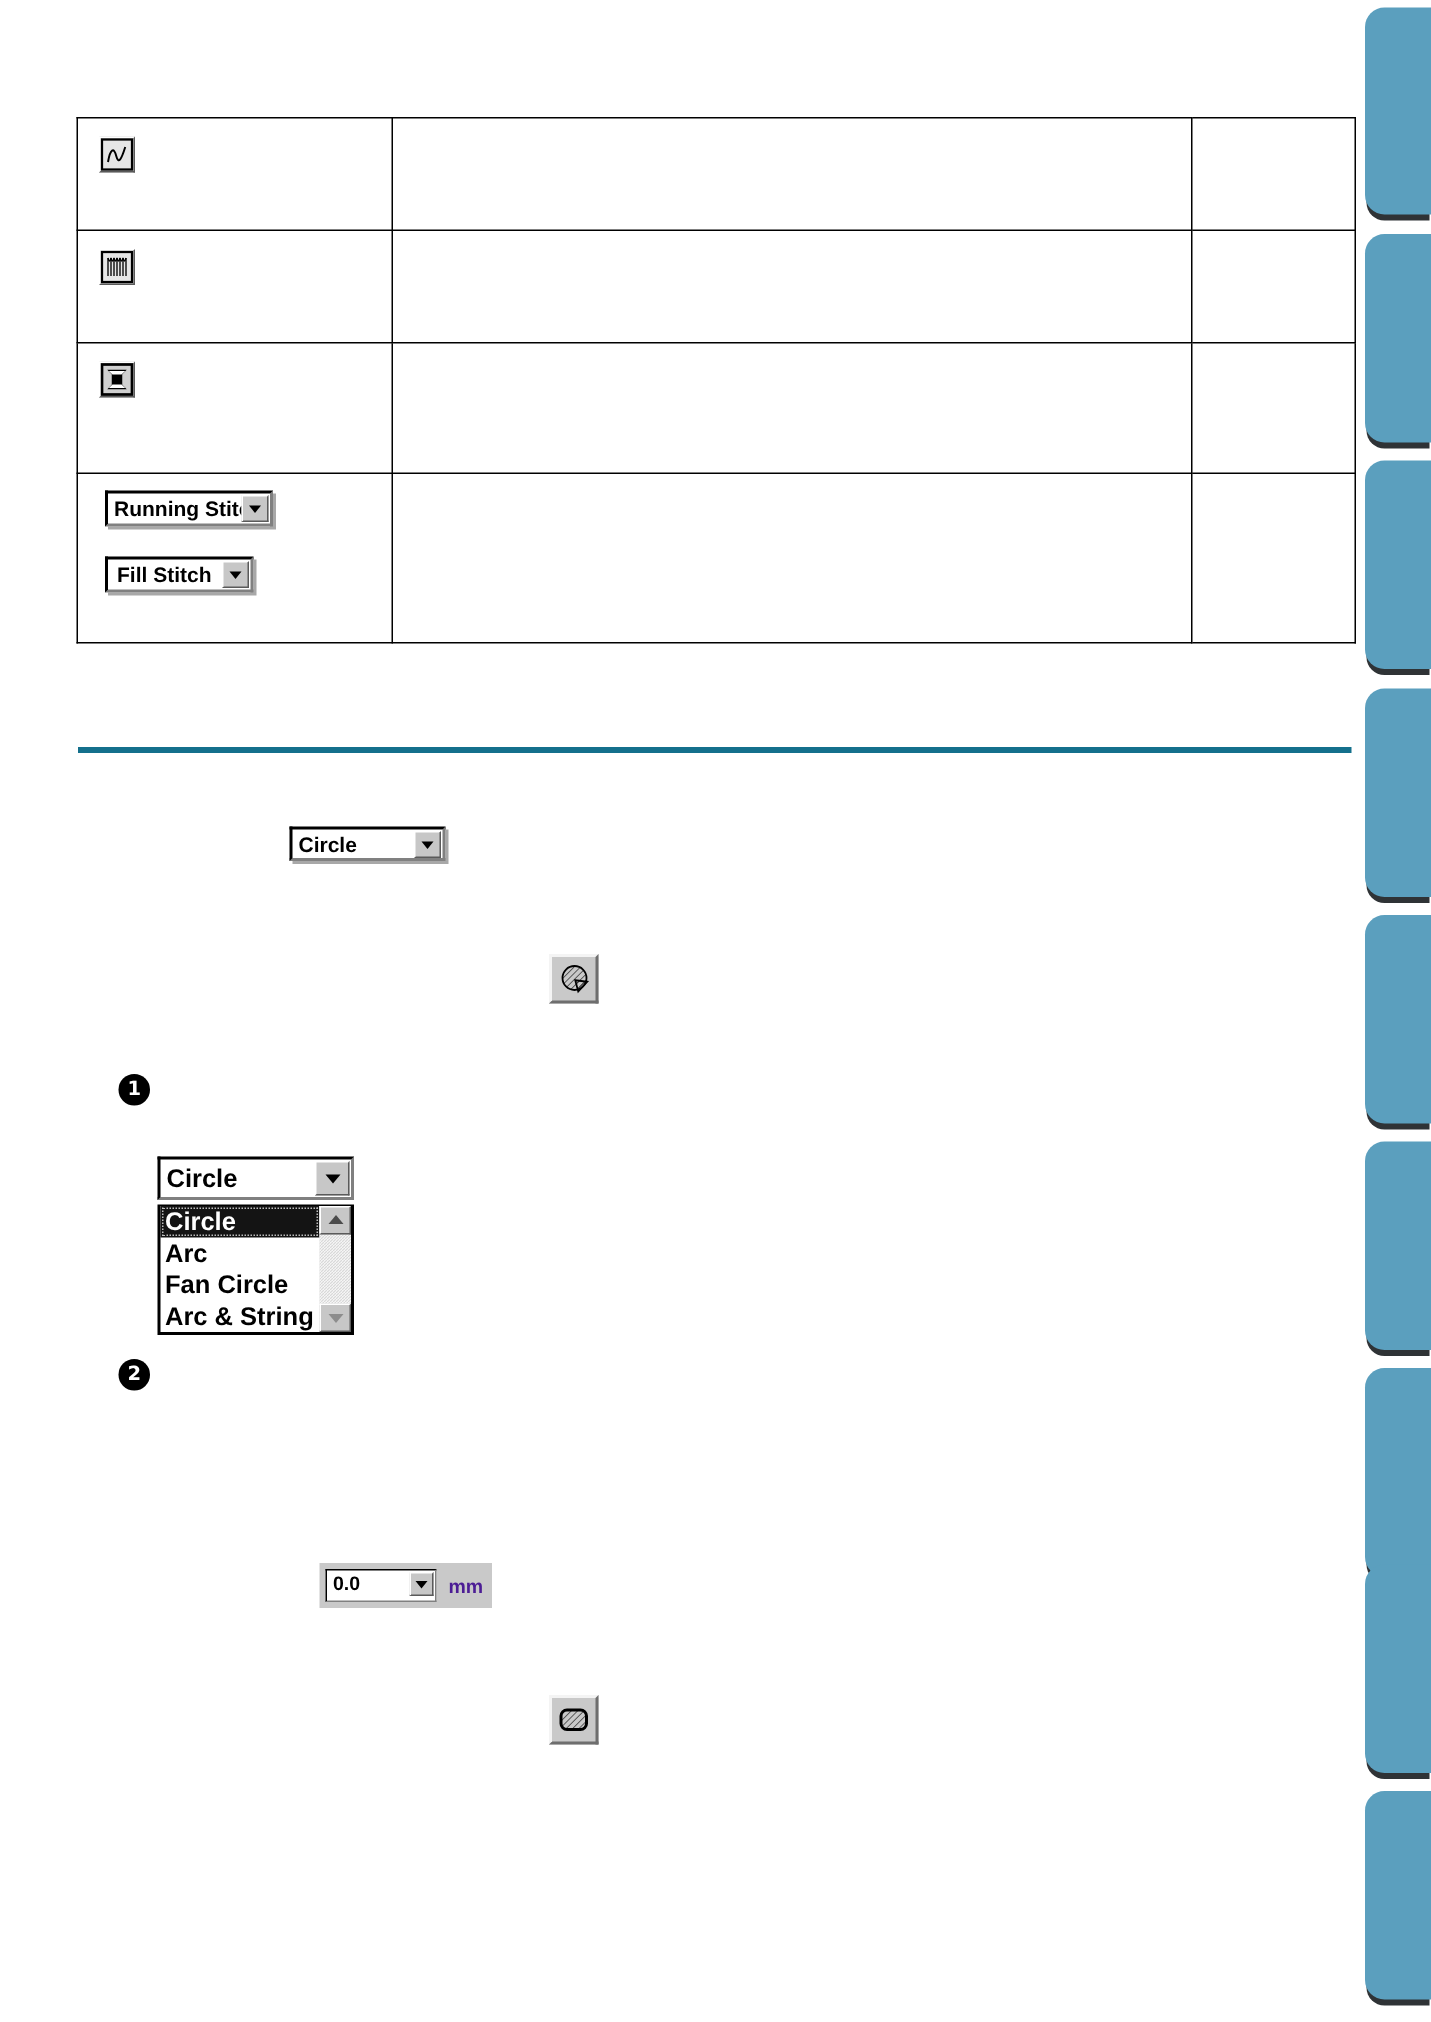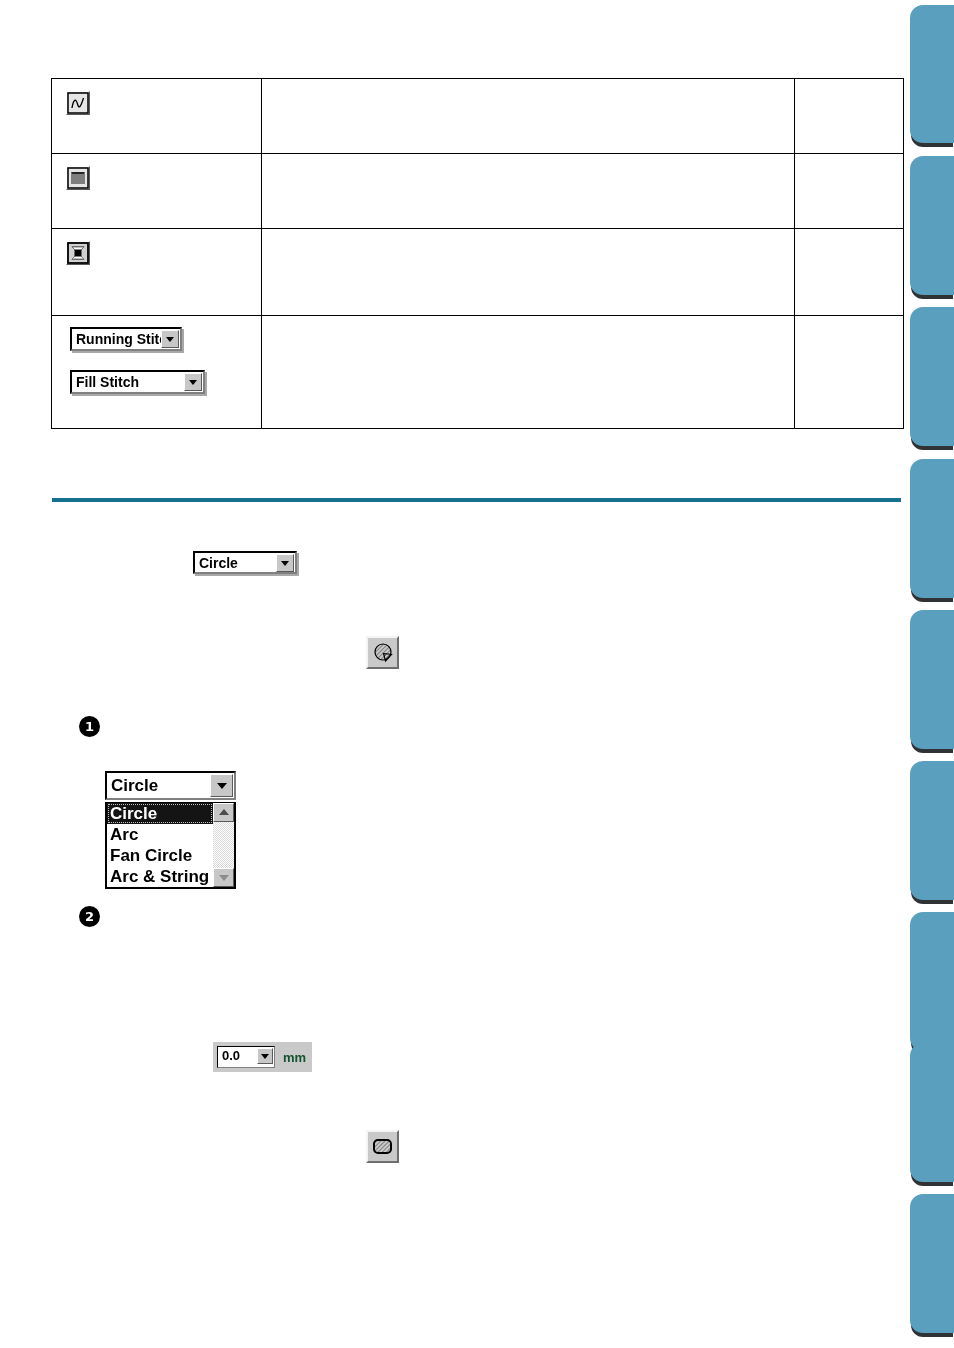--- a/index.html
+++ b/index.html
@@ -249,34 +249,34 @@
     left: 213px;
     top: 1042px;
     height: 30px;
     background: #c9c9c9;
     padding: 4px 6px 4px 4px;
     display: flex;
     align-items: center;
     box-sizing: border-box;
   }
   #mm-group .combo {
-    width: 58px;
+    width: 74px;
     height: 22px;
     line-height: 18px;
     font-size: 13px;
     border-width: 1px;
     border-color: #000 #808080 #808080 #000;
     margin-right: 8px;
   }
   #mm-group .combo .combo-arrow { width: 16px; height: 16px; }
   #mm-group .combo .combo-arrow::after { left: 3px; top: 5px; }
   #mm-unit {
     font-size: 13px;
     font-weight: bold;
-    color: #14532d;
+    color: #4c1d95;
   }
 </style>
 </head>
 <body>
 
 <div id="thumb-tabs">
   <div class="thumb-tab" style="top:5px;height:138px;"></div>
   <div class="thumb-tab" style="top:156px;height:139px;"></div>
   <div class="thumb-tab" style="top:307px;height:139px;"></div>
   <div class="thumb-tab" style="top:459px;height:139px;"></div>
@@ -364,21 +364,21 @@
     </tr>
 
     <tr>
       <td class="col-icon" style="height:112px;">
         <div class="cell-inner" style="padding-left:18px;padding-top:11px;">
           <span class="combo combo-shadow" style="width:112px;">
             <span class="combo-text">Running Stitch</span>
             <span class="combo-arrow"></span>
           </span>
           <br>
-          <span class="combo combo-shadow" style="width:135px;margin-top:17px;">
+          <span class="combo combo-shadow" style="width:99px;margin-top:17px;text-align:right;">
             <span class="combo-text">Fill Stitch</span>
             <span class="combo-arrow"></span>
           </span>
         </div>
       </td>
       <td class="col-desc">
         <div class="cell-inner"><span></span></div>
       </td>
       <td class="col-ref">
         <div class="cell-inner"><span></span></div>

